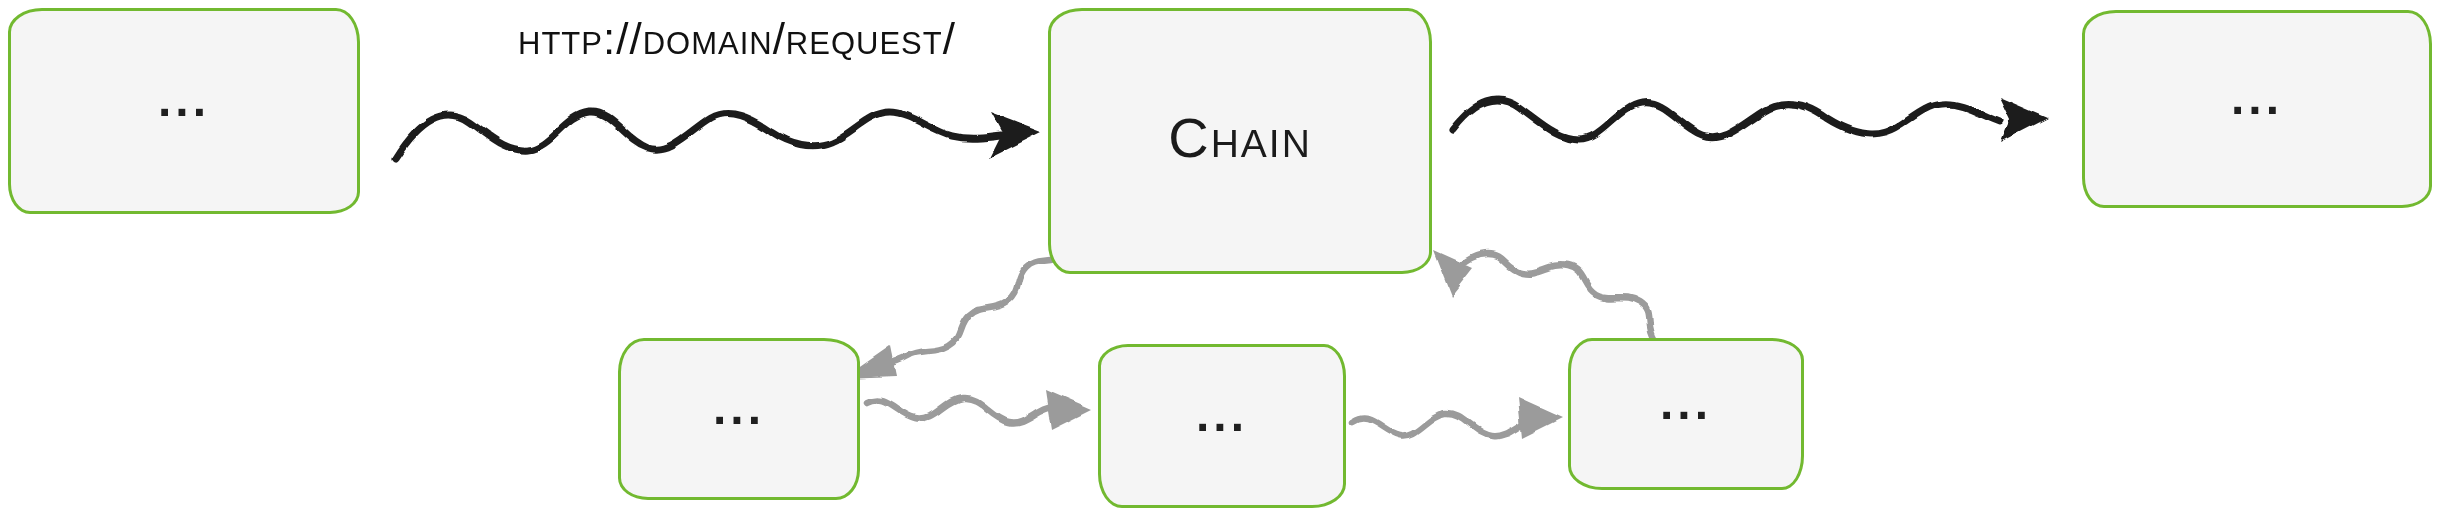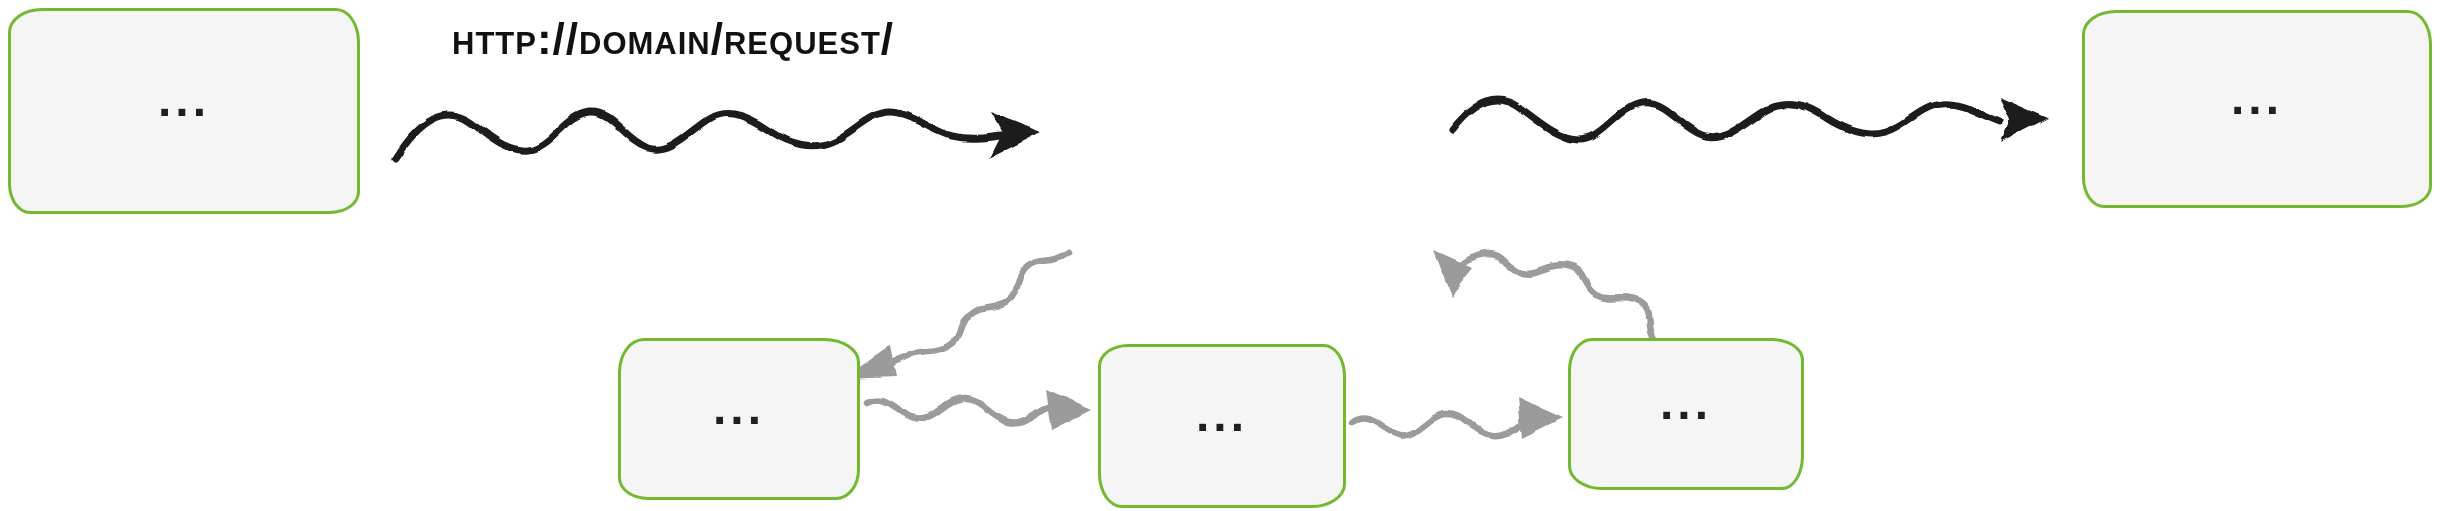--- a/index.html
+++ b/index.html
@@ -45,22 +45,23 @@
     font-variant: small-caps;
     letter-spacing: 2px;
     color: #1b1b1b;
     transform: translateY(-4px);
   }
   .url-label {
     position: absolute;
     left: 452px;
     top: 14px;
     width: 570px;
+    text-align: center;
     font-size: 44px;
-    font-weight: 700;
+    font-weight: 400;
     font-variant: small-caps;
     letter-spacing: 1px;
     color: #111111;
   }
 </style>
 </head>
 <body>
 
 <div class="canvas">
 
@@ -133,20 +134,23 @@
       <polygon points="1434,250 1452,296 1474,268" fill="#9b9b9b"></polygon>
     </g>
   </svg>
 
   <div class="url-label">http://domain/request/</div>
 
   <div class="node" style="left:8px; top:8px; width:352px; height:206px;">
     <span class="node-label-ellipsis">...</span>
   </div>
 
+  <div class="node" style="left:1048px; top:8px; width:384px; height:266px;">
+    <span class="node-label-chain">Chain</span>
+  </div>
 
   <div class="node" style="left:2082px; top:10px; width:350px; height:198px;">
     <span class="node-label-ellipsis">...</span>
   </div>
 
   <div class="node" style="left:618px; top:338px; width:242px; height:162px; border-radius: 26px 36px 24px 30px / 34px 24px 30px 22px;">
     <span class="node-label-ellipsis">...</span>
   </div>
 
   <div class="node" style="left:1098px; top:344px; width:248px; height:164px; border-radius: 30px 22px 34px 24px / 22px 32px 24px 34px;">

